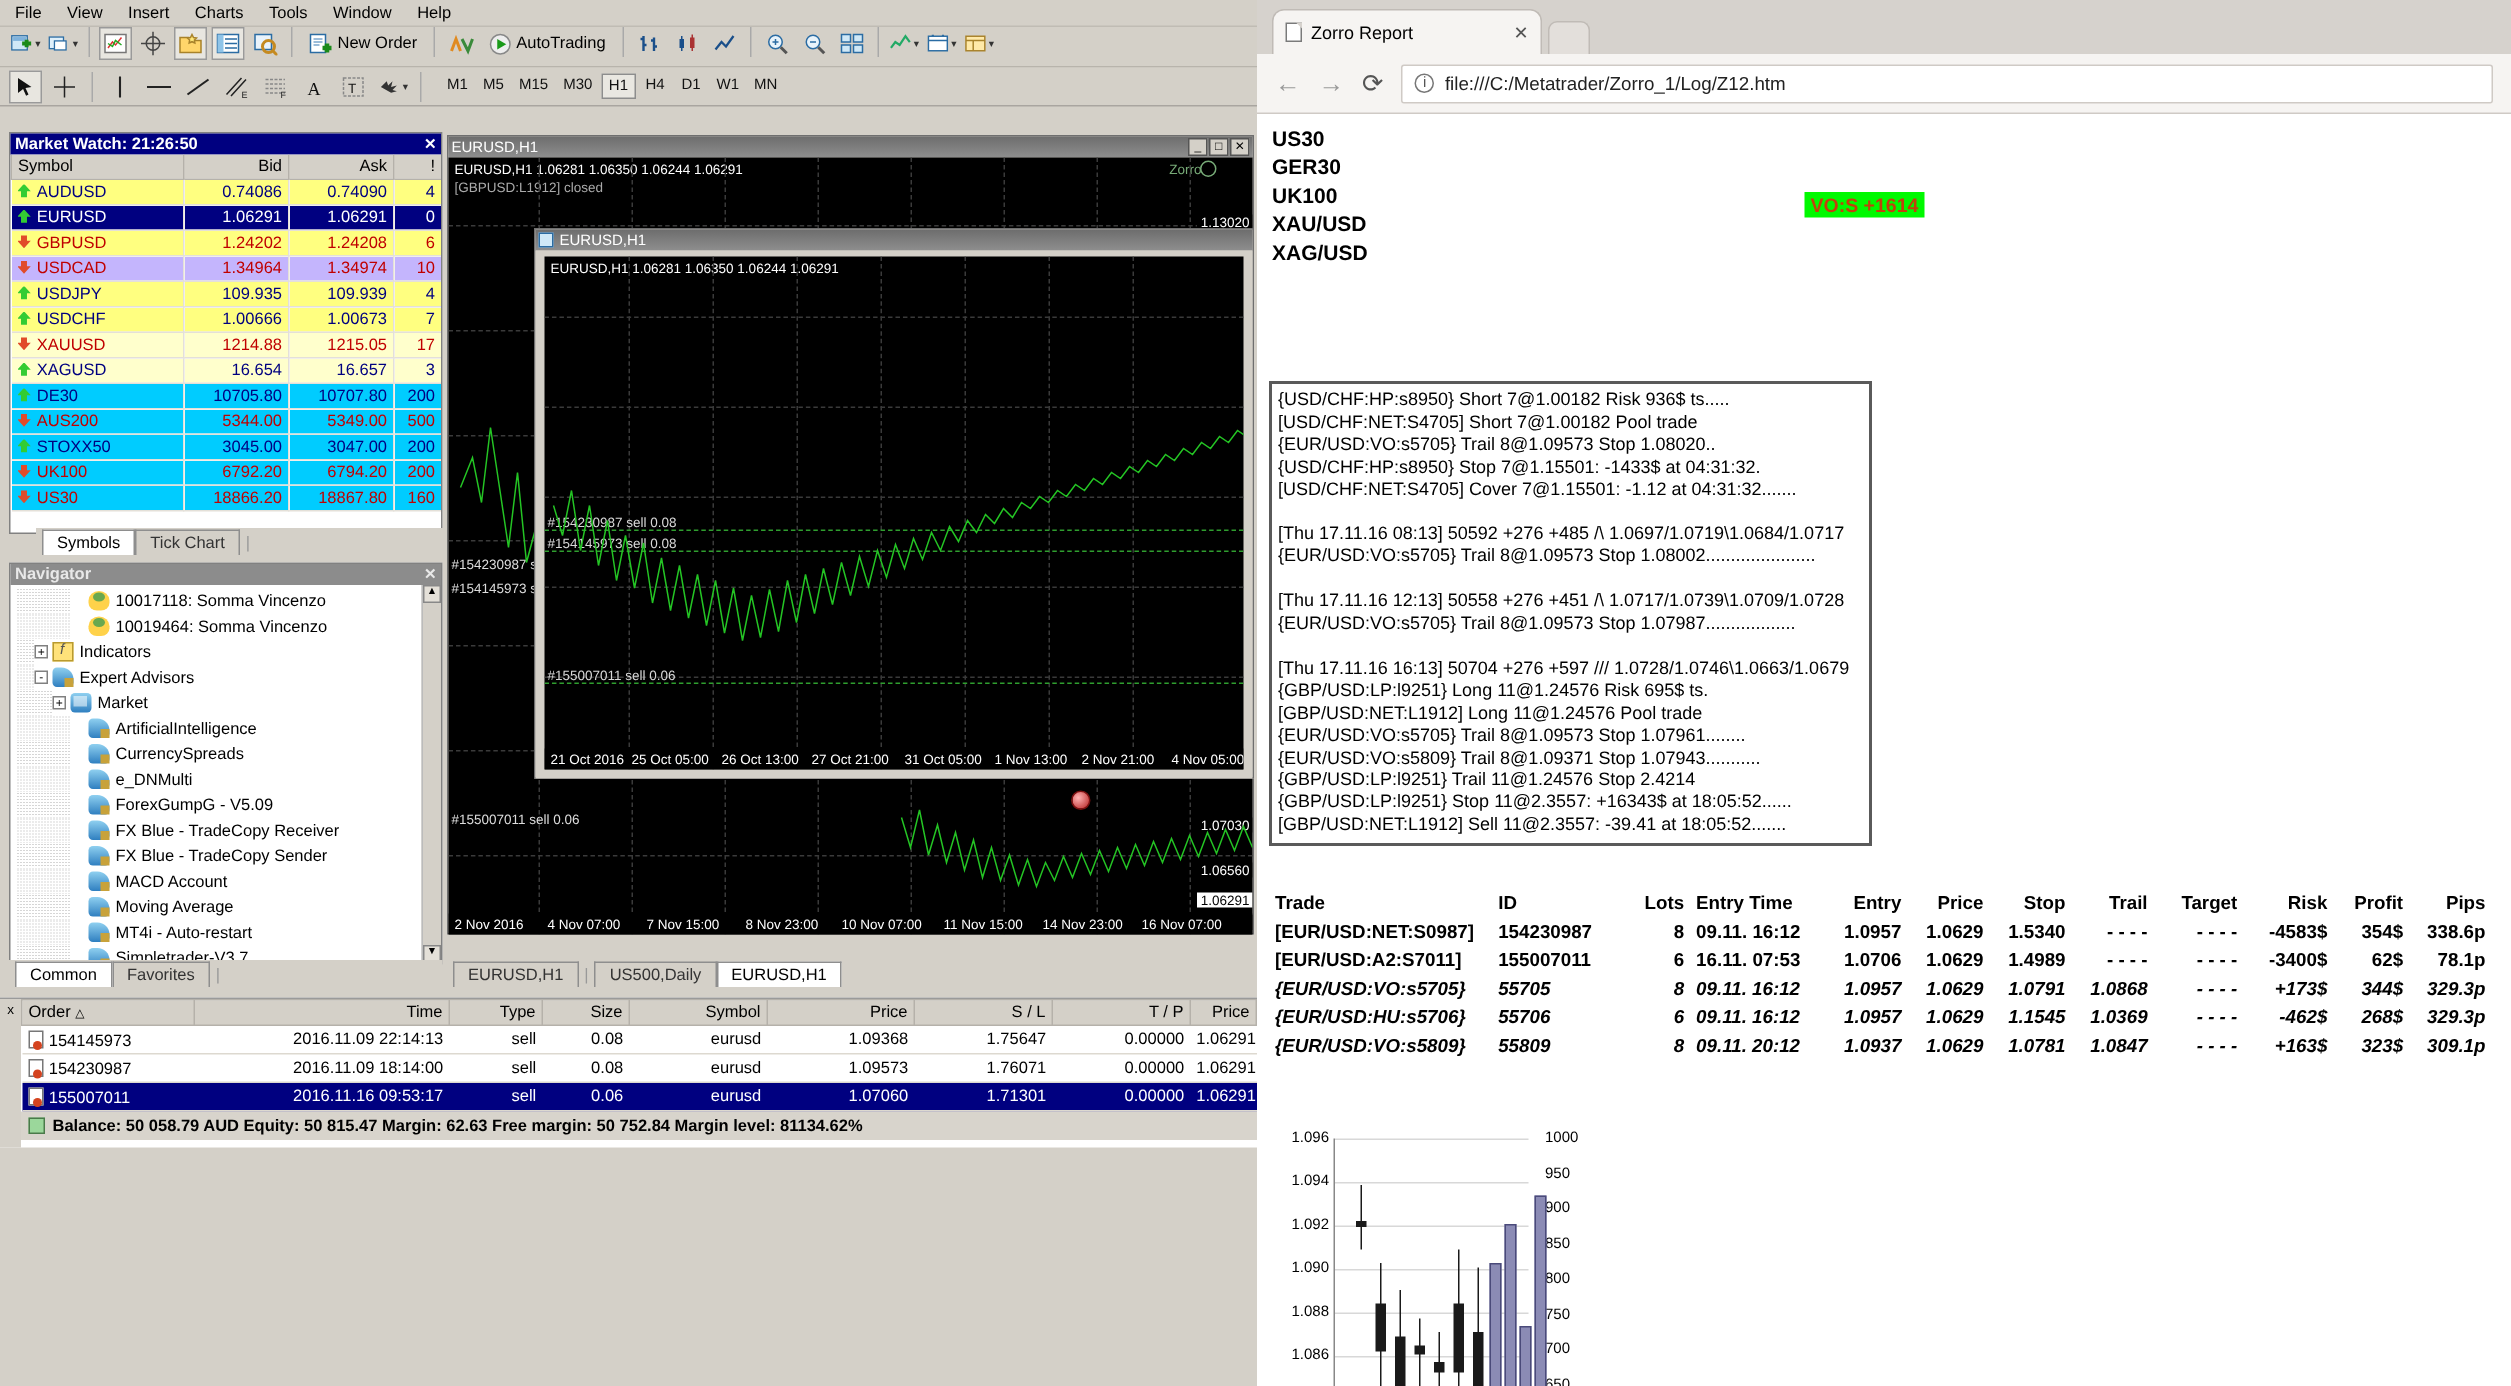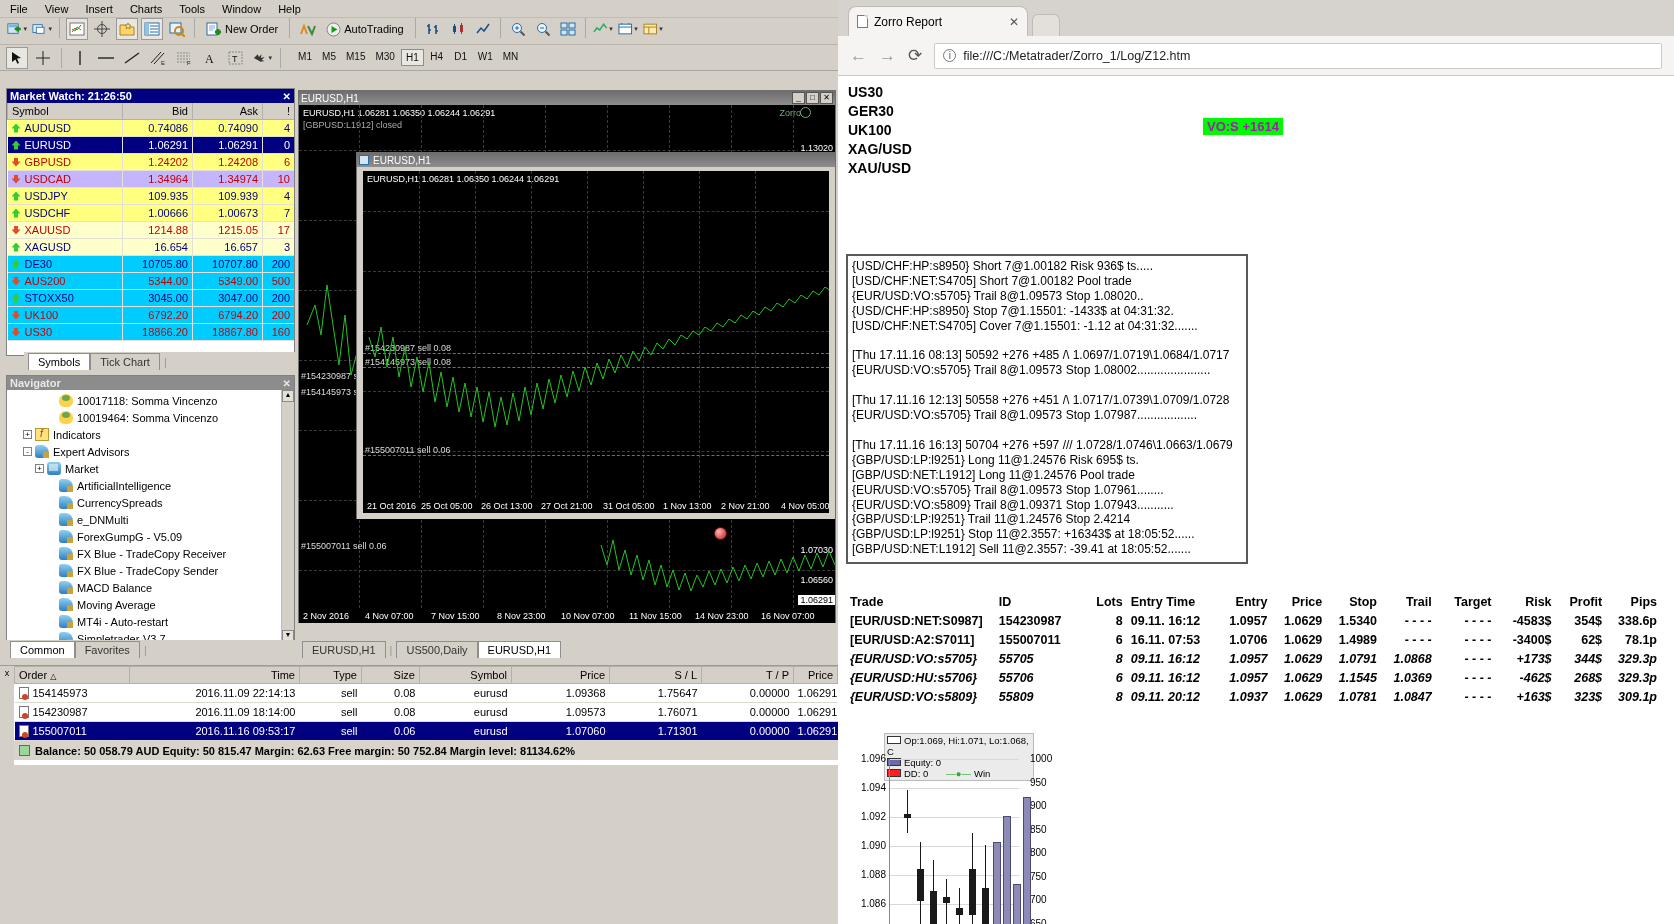--- a/index.html
+++ b/index.html
@@ -117,21 +117,21 @@
     border-radius:6px 6px 0 0; background:#e3dfdb;}
   .ch-omnibar{ height:40px; background:#f6f4f2; display:flex; align-items:center; gap:12px; padding:0 12px;
     border-bottom:1px solid #cfcac5;}
   .ch-nav{ font-size:17px; color:#9a9a9a; }
   .ch-url{ flex:1; height:26px; background:#fff; border:1px solid #cfcac5; border-radius:2px;
     display:flex; align-items:center; gap:7px; padding:0 8px; font-size:12.5px; color:#222;}
   .ch-info{ width:13px; height:13px; border:1px solid #777; border-radius:50%; font-size:10px;
     line-height:11px; text-align:center; color:#555;}
   .ch-body{ height:848px; background:#fff; position:relative; padding:8px 0 0 10px; overflow:hidden;}
   .sym-line{ font-size:14px; font-weight:bold; font-family:"Liberation Sans",sans-serif; height:19px;}
-  .vo-badge{ position:absolute; left:365px; top:42px; background:#00f900; color:#a21caf; font-weight:bold;
+  .vo-badge{ position:absolute; left:365px; top:52px; background:#00f900; color:#c2410c; font-weight:bold;
     font-size:13px; padding:1px 4px;}
   .logbox{ position:absolute; left:8px; top:178px; width:402px; height:310px; border:2px solid #5a5a5a;
     background:#fff; font-size:12px; line-height:14.9px; padding:3px 4px; overflow:hidden; white-space:nowrap;}
   .trade-table{ position:absolute; left:8px; top:516px; font-size:12.5px; font-weight:bold;
     border-collapse:collapse; width:815px;}
   .trade-table th{ text-align:right; padding:1px 4px; font-weight:bold; height:19px;}
   .trade-table td{ text-align:right; padding:1px 4px; height:19px; white-space:nowrap;}
   .trade-table th.l, .trade-table td.l{ text-align:left;}
   .trade-table tr.italic td{ font-style:italic;}
   
@@ -574,21 +574,21 @@
             <span style="width:12px;display:inline-block"></span>
             <span class="ticon ic-ea"></span>
             <span>FX Blue - TradeCopy Sender</span>
           </div>
           <div class="tnode">
             <span class="dots"></span>
             <span class="dots"></span>
             <span class="dots"></span>
             <span style="width:12px;display:inline-block"></span>
             <span class="ticon ic-ea"></span>
-            <span>MACD Balance</span>
+            <span>MACD Account</span>
           </div>
           <div class="tnode">
             <span class="dots"></span>
             <span class="dots"></span>
             <span class="dots"></span>
             <span style="width:12px;display:inline-block"></span>
             <span class="ticon ic-ea"></span>
             <span>Moving Average</span>
           </div>
           <div class="tnode">
@@ -824,22 +824,22 @@
     <div class="ch-url">
       <span class="ch-info">i</span>
       <span>file:///C:/Metatrader/Zorro_1/Log/Z12.htm</span>
     </div>
   </div>
 
   <div class="ch-body">
     <div class="sym-line">US30</div>
     <div class="sym-line">GER30</div>
     <div class="sym-line">UK100</div>
+    <div class="sym-line">XAU/USD</div>
     <div class="sym-line">XAG/USD</div>
-    <div class="sym-line">XAU/USD</div>
     <div class="vo-badge">VO:S +1614</div>
 
     <div class="logbox" id="logbox">
         <div>{USD/CHF:HP:s8950} Short 7@1.00182 Risk 936$ ts.....</div>
         <div>[USD/CHF:NET:S4705] Short 7@1.00182 Pool trade</div>
         <div>{EUR/USD:VO:s5705} Trail 8@1.09573 Stop 1.08020..</div>
         <div>{USD/CHF:HP:s8950} Stop 7@1.15501: -1433$ at 04:31:32.</div>
         <div>[USD/CHF:NET:S4705] Cover 7@1.15501: -1.12 at 04:31:32.......</div>
         <div>&nbsp;</div>
         <div>[Thu 17.11.16 08:13] 50592 +276 +485 /\ 1.0697/1.0719\1.0684/1.0717</div>
@@ -957,25 +957,20 @@
             <td>1.0847</td>
             <td>- - - -</td>
             <td>+163$</td>
             <td>323$</td>
             <td>309.1p</td>
           </tr>
         </tbody>
     </table>
 
     <div class="eqchart">
-      <div class="eq-legend">
-        <div><span class="eq-swatch" style="background:#ffffff;"></span><span>Op:1.069, Hi:1.071, Lo:1.068, C</span></div>
-        <div><span class="eq-swatch" style="background:#6b6ba8;"></span><span>Equity: 0</span></div>
-        <div><span class="eq-swatch" style="background:#ff2020;"></span><span>DD: 0</span><span style="margin-left:18px; color:#3a3;">—●—</span><span style="margin-left:3px;">Win</span></div>
-      </div>
       <div class="eq-axis" id="eq-yticks">
           <div>1.096</div>
           <div>1.094</div>
           <div>1.092</div>
           <div>1.090</div>
           <div>1.088</div>
           <div>1.086</div>
         </div>
       <div class="eq-axis2" id="eq-y2ticks">
           <div>1000</div>

